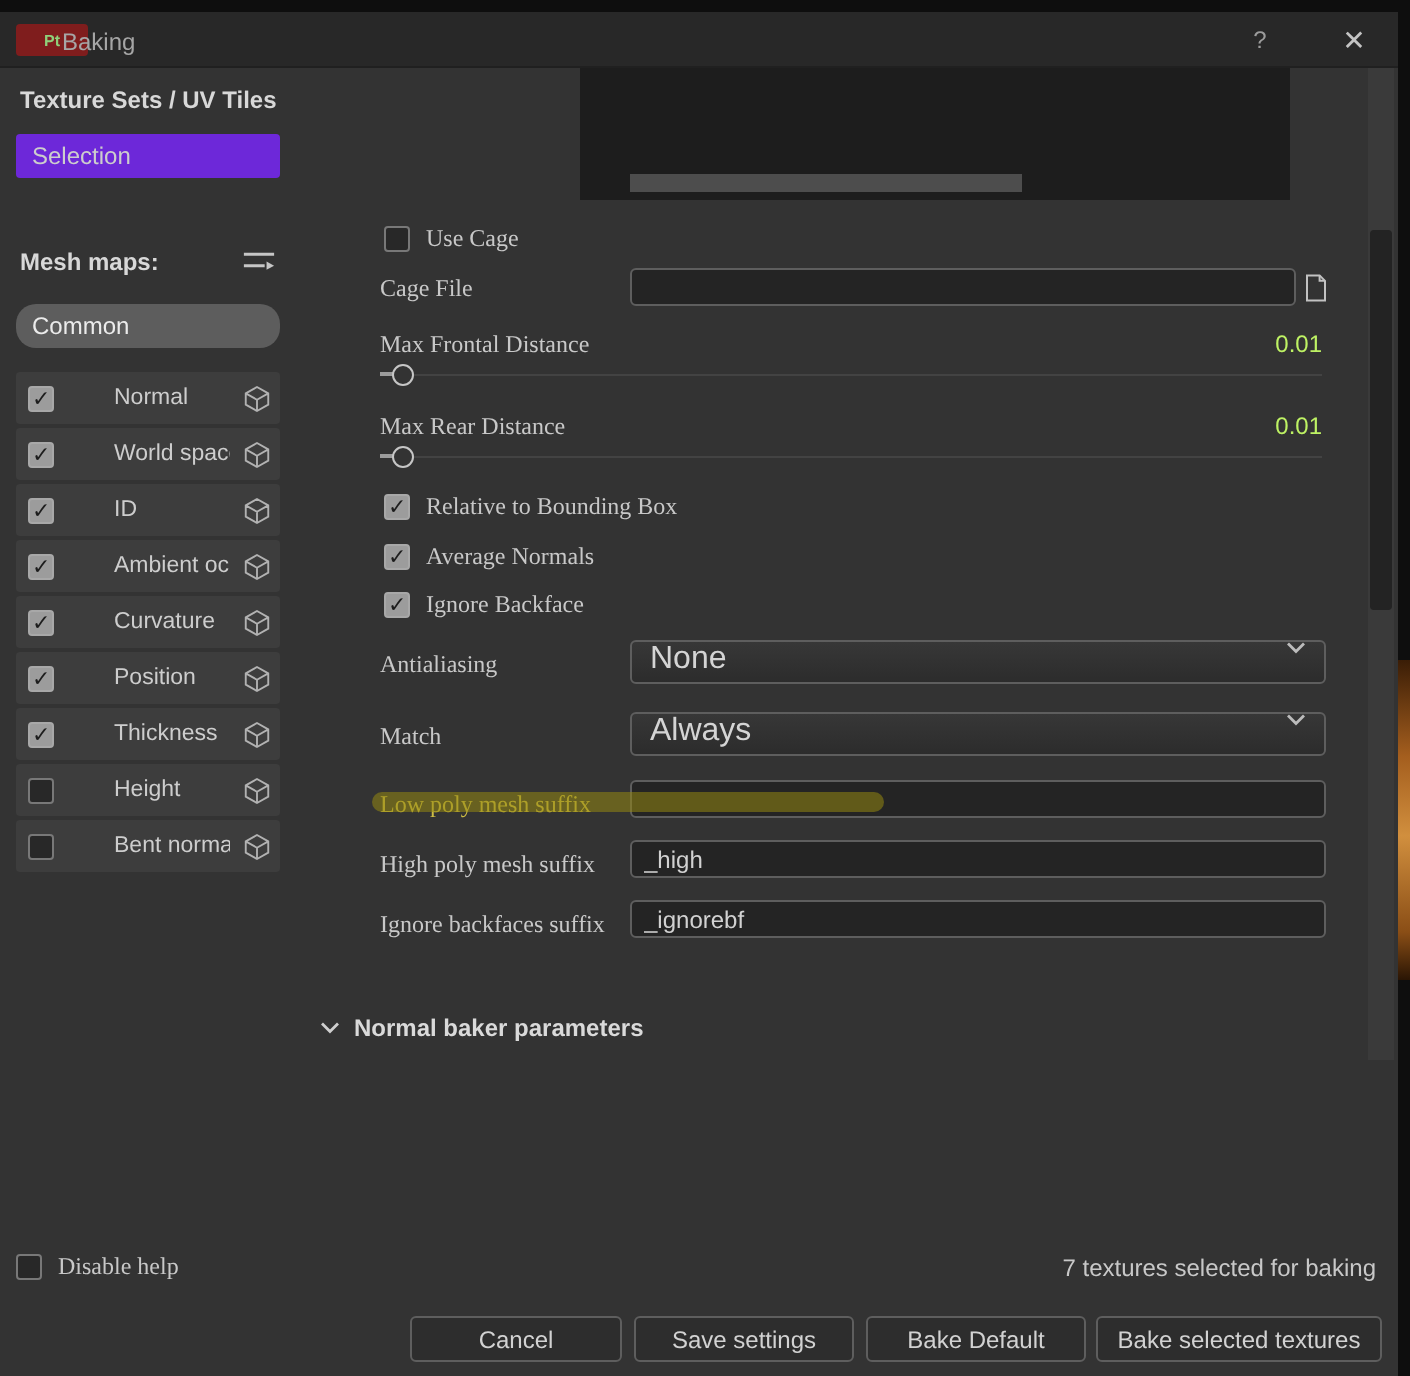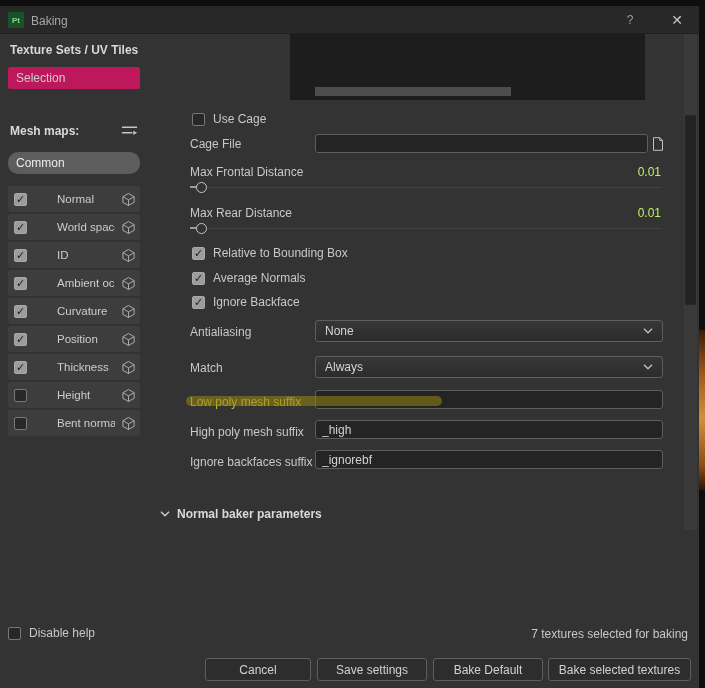--- a/index.html
+++ b/index.html
@@ -13,54 +13,54 @@
   .abs { position:absolute; }
 
   
   .backdrop-orange { left:697px; top:330px; width:8px; height:160px;
     background:linear-gradient(180deg,#3a1d06,#a45e1e 30%,#d18f3e 55%,#8a4e16 85%,#2a1504); }
 
   .dialog { left:0; top:6px; width:699px; height:682px; background:#333333; }
 
   
   .titlebar { left:0; top:0; width:699px; height:28px; background:#282828; border-bottom:1px solid #202020; }
-  .logo { left:8px; top:6px; width:16px; height:16px; background:#14532d; color:#8fd07a;
+  .logo { left:8px; top:6px; width:36px; height:16px; background:#7f1d1d; color:#8fd07a;
     font-size:8px; font-weight:bold; display:flex; align-items:center; justify-content:center; border-radius:2px; }
   .wtitle { left:31px; top:8px; font-size:12px; color:#a6a6a6; }
   .help-btn { left:620px; top:6px; width:20px; height:16px; color:#9c9c9c; font-size:12px; text-align:center; line-height:16px; }
   .close-btn { left:666px; top:5px; width:22px; height:18px; color:#c4c4c4; font-size:14px; text-align:center; line-height:18px; }
 
   
   .sb-heading { font-size:12px; font-weight:bold; color:#d8d8d8; white-space:nowrap; }
-  .sb-item { width:132px; height:22px; background:#be185d; border-radius:2px; color:#cdcdcd;
+  .sb-item { width:132px; height:22px; background:#6d28d9; border-radius:2px; color:#cdcdcd;
     font-size:12px; line-height:22px; padding-left:8px; }
   .sb-item.selected { background:#5d5d5d; color:#ebebeb;border-radius:10px; }
   .mm-row { left:8px; width:132px; height:26px; background:#3d3d3d; border-radius:2px;
     display:flex; align-items:center; padding:0 4px 0 6px; gap:6px; }
   .mm-label { font-size:11.5px; color:#cdcdcd; flex:1; white-space:nowrap; overflow:hidden;margin-left:24px; }
   .cube-svg { width:15px; height:15px; color:#b2b2b2; flex:none; }
   .filter-svg { width:17px; height:12px; color:#c6c6c6; }
 
   
   .cb { width:13px; height:13px; border:1px solid #787878; background:#282828; border-radius:2px;
     flex:none; position:relative; display:inline-block; }
   .cb.on { background:#9c9c9c; border-color:#a8a8a8; }
   .cb.on::after { content:"✓"; position:absolute; left:1px; top:-1px; font-size:11px; color:#1d1d1d; font-weight:bold; }
 
   
   .preview-box { background:#1d1d1d; }
   .preview-bar { position:absolute; left:25px; bottom:4px; width:196px; height:9px; background:#4d4d4d; }
-  .fld-label { font-size:12px; color:#c8c8c8; white-space:nowrap; }
+  .fld-label { font-size:12px; color:#c8c8c8; white-space:nowrap;font-family:Liberation Serif, serif; }
   .fld-label.hl { color:#cdbd45; }
   .val { font-size:12px; color:#bef264; text-align:right; }
   .cbrow { display:flex; align-items:center; gap:8px; height:14px; }
   .txt-input { background:#242424; border:1px solid #5e5e5e; border-radius:3px; color:#d2d2d2;
     font-size:12px; padding:0 6px; height:19px; font-family:inherit; display:block; outline:none; }
   .dropdown { background:linear-gradient(#373737,#2c2c2c); border:1px solid #5e5e5e; border-radius:3px;
-    height:22px; display:flex; align-items:center; padding:0 9px; color:#d4d4d4; font-size:12px; }
+    height:22px; display:flex; align-items:flex-start; padding:0 9px; color:#d4d4d4; font-size:16px; }
   .dd-chev { margin-left:auto; width:10px; height:6px; color:#bcbcbc; }
   .file-btn { display:flex; align-items:center; justify-content:center; }
   .page-svg { width:12px; height:14px; color:#c2c2c2; }
 
   .slider { height:11px; }
   .slider-track { position:absolute; left:0; right:0; top:5px; height:1px; background:rgba(255,255,255,0.08); }
   .slider-fill { position:absolute; left:0; top:4px; width:7px; height:2px; background:#9c9c9c; }
   .slider-handle { position:absolute; left:6px; top:0; width:11px; height:11px; border:1.5px solid #c6c6c6;
     border-radius:50%; background:#333333; }
 

